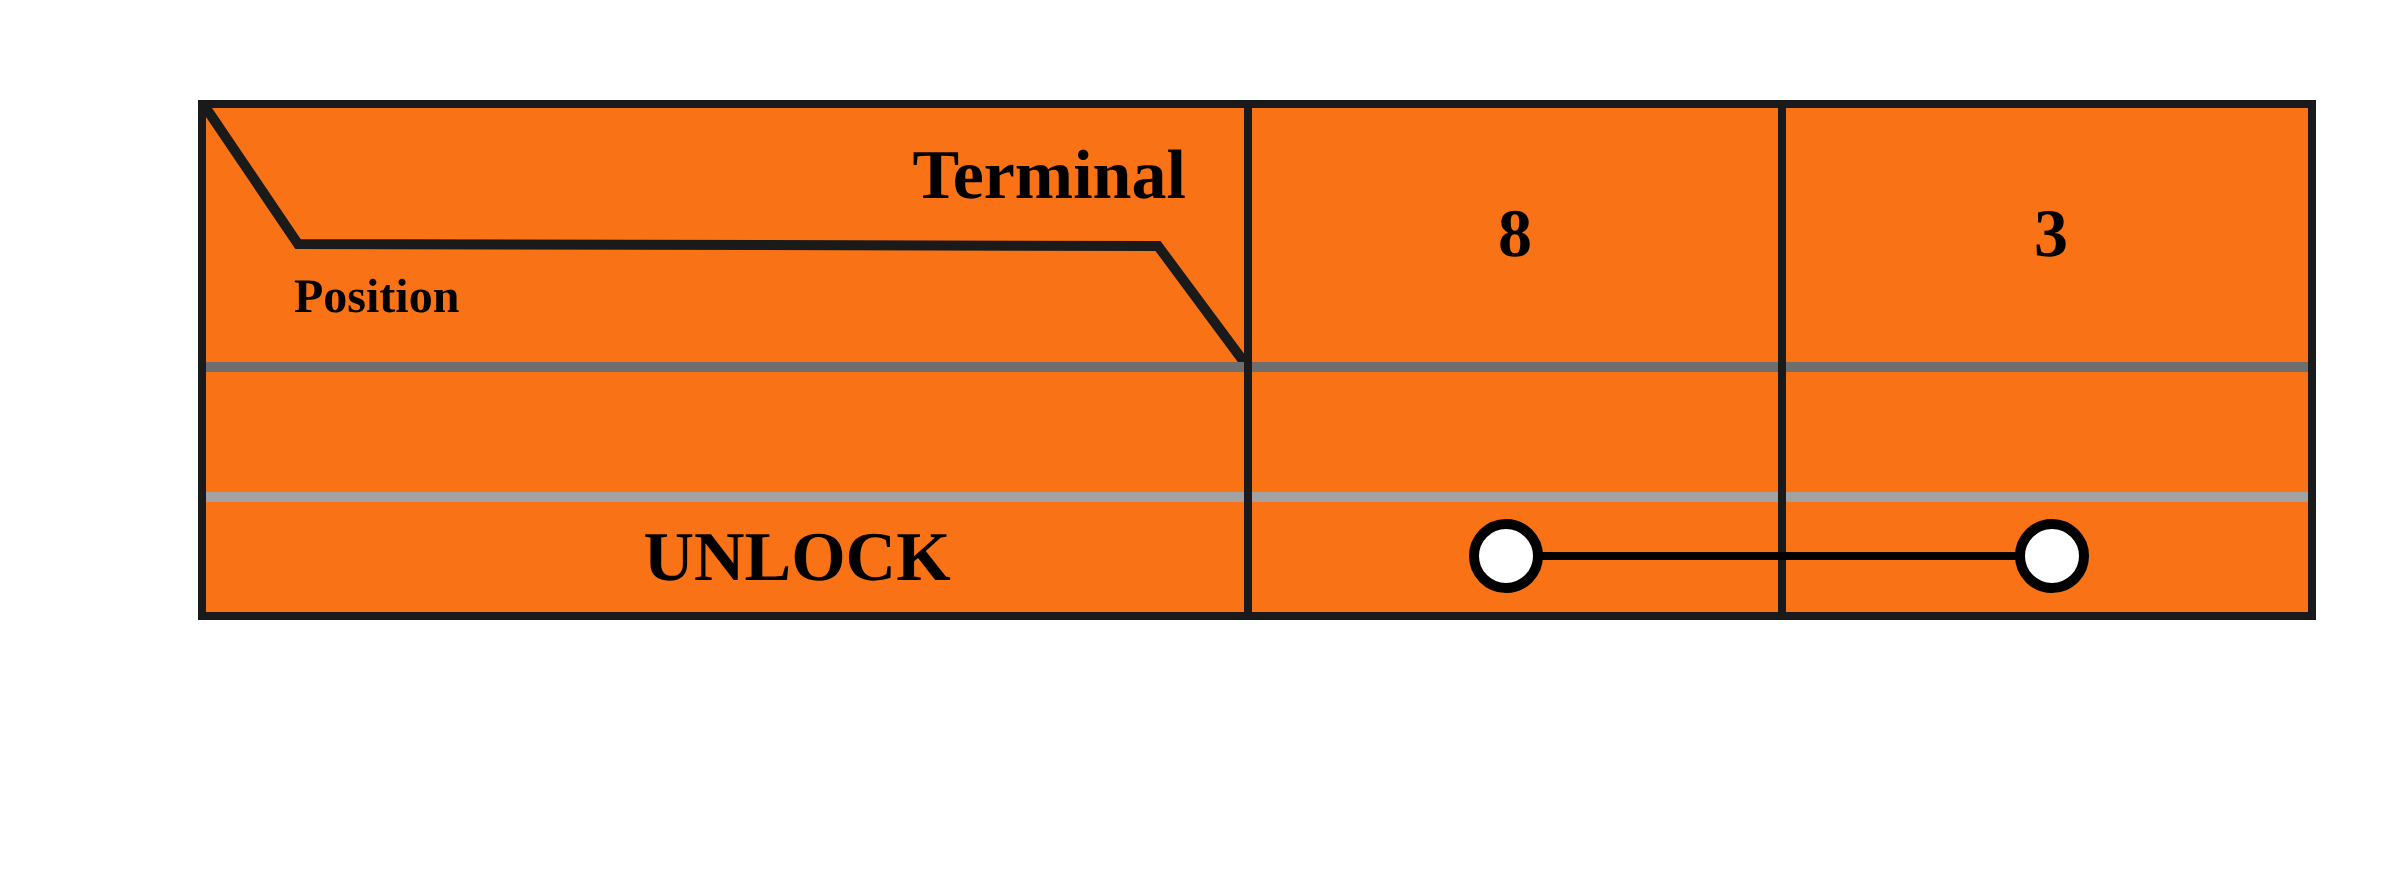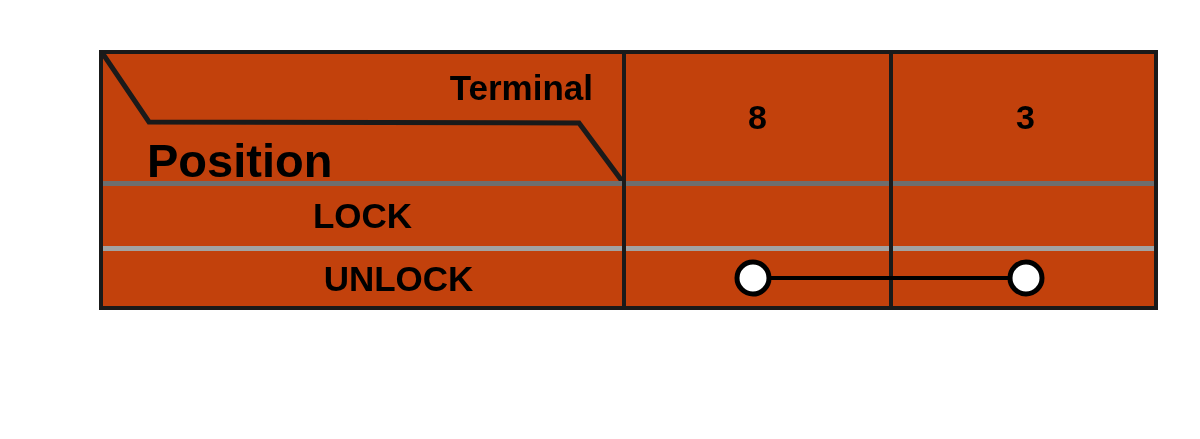--- a/index.html
+++ b/index.html
@@ -25,21 +25,22 @@
 
   
   .table-frame {
     position: absolute;
     left: 99px;
     top: 50px;
     width: 1059px;   
     height: 260px;   
     box-sizing: border-box;
     border: 4px solid #1a1a1a;
-    background: #c2410c;
+    background: #f97316;
+    font-family: Liberation Serif, serif;
   }
 
   
   .row-sep {
     position: absolute;
     left: 0;
     width: 100%;
     background: #7a7a7a;
   }
   .row-sep.sep-header {   
@@ -85,21 +86,21 @@
     font-size: 35px;
     font-weight: bold;
     line-height: 1;
     letter-spacing: 0px;
     white-space: nowrap;
   }
   .hdr-position {
     position: absolute;
     left: 44px;
     top: 83px;
-    font-size: 47px;
+    font-size: 24px;
     font-weight: bold;
     line-height: 1;
     white-space: nowrap;
   }
 
   
   .term-num {
     position: absolute;
     top: 0;
     height: 127px;
@@ -153,21 +154,20 @@
     <div class="hdr-terminal">Terminal</div>
 
     <div class="hdr-position">Position</div>
 
     <div class="row-sep sep-header"></div>
 
     <div class="term-num t8">8</div>
 
     <div class="term-num t10">3</div>
 
-    <div class="pos-label row-lock">LOCK</div>
 
     <div class="row-sep sep-lock"></div>
 
     <div class="pos-label row-unlock">UNLOCK</div>
 
     <div class="col-sep sep-c1"></div>
     <div class="col-sep sep-c2"></div>
 
     <div class="continuity-layer">
       <svg width="1051" height="55" viewBox="0 0 1051 55" xmlns="http://www.w3.org/2000/svg">

